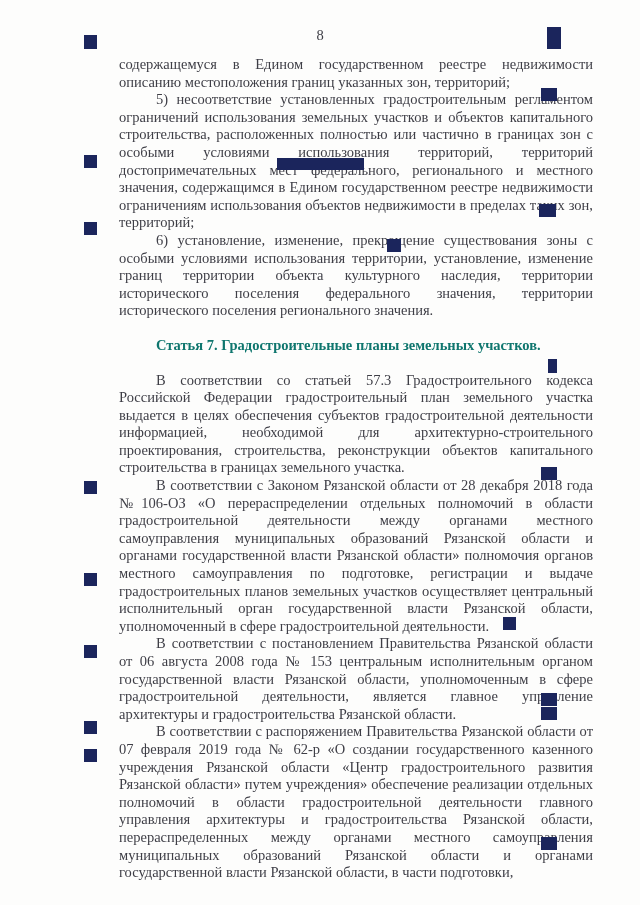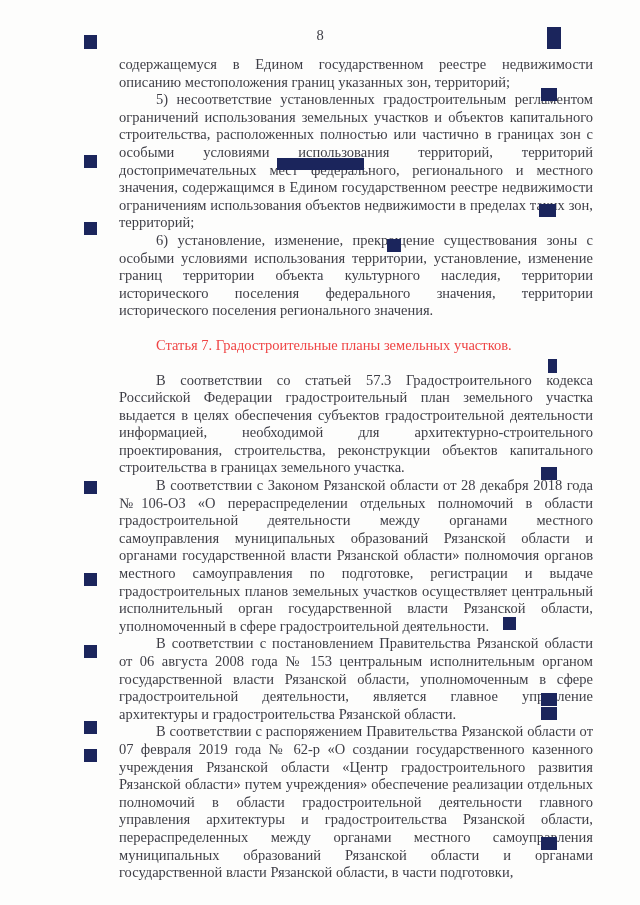--- a/index.html
+++ b/index.html
@@ -41,24 +41,24 @@
   .content p {
     margin: 0;
     text-indent: 37px;
   }
   .content p.no-indent {
     text-indent: 0;
   }
   .content h2 {
     margin: 17px 0 17px 0;
     font-size: 14.5px;
-    font-weight: normal;
+    font-weight: bold;
     text-indent: 37px;
     text-align: left;
-    color: #ef4444;
+    color: #0f766e;
   }
   #marks-layer {
     position: absolute;
     inset: 0;
     pointer-events: none;
   }
   .mark {
     position: absolute;
   }
 </style>

